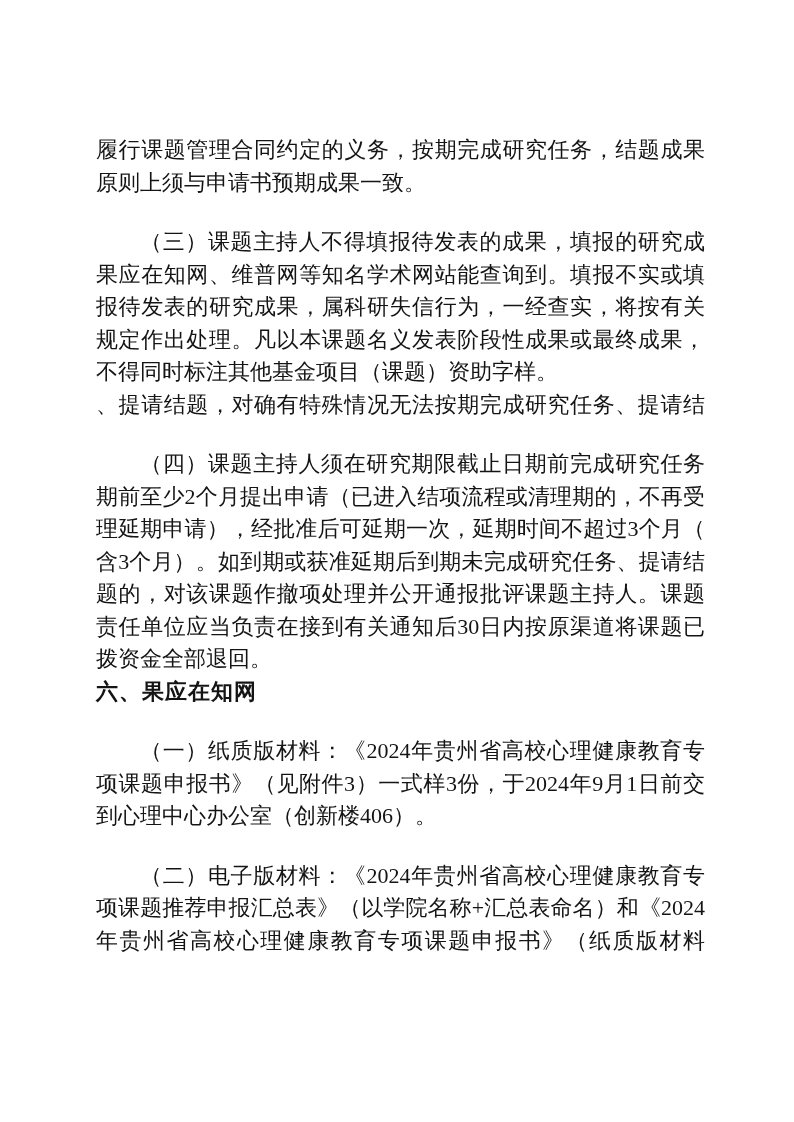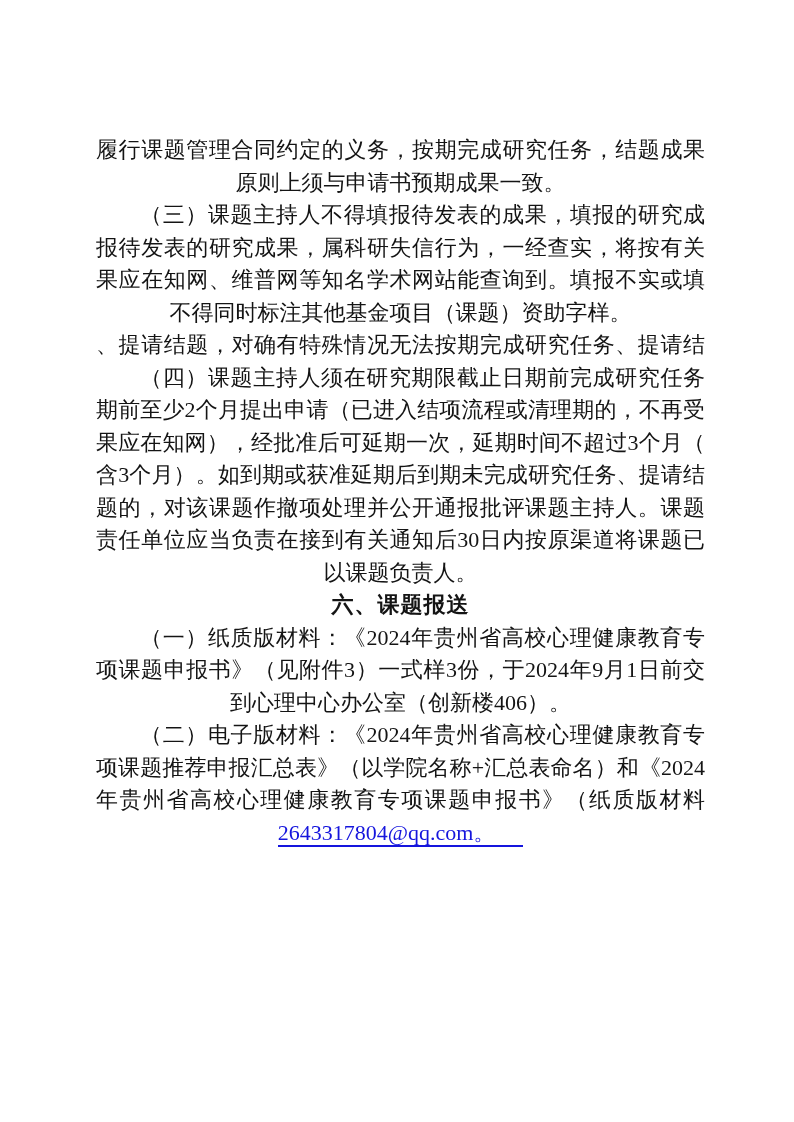--- a/index.html
+++ b/index.html
@@ -19,30 +19,31 @@
   .doc-body {
     position: absolute;
     left: 96px;
     top: 134px;
     width: 609px;
     font-size: 22px;
     line-height: 32.5px;
   }
   .line {
     height: 32.5px;
-    text-align: center;
+    text-align: left;
     word-break: break-all;
   }
   .line.fill {
     text-align: justify;
     text-align-last: justify;
     -moz-text-align-last: justify;
   }
   .line.indent {
     text-indent: 2em;
+    margin-top: 27px;
   }
   .line.heading {
     font-family: "Liberation Sans", "DejaVu Sans", sans-serif;
     font-weight: 700;
     letter-spacing: 1px;
   }
   .email-link {
     color: var(--link-color, #1515dd);
     text-decoration: none;
     border-bottom: 2px solid currentColor;
@@ -61,32 +62,33 @@
   }
 </style>
 </head>
 <body>
 
 <div class="page">
   <div class="doc-body" id="doc-body">
       <div class="line fill">履行课题管理合同约定的义务，按期完成研究任务，结题成果</div>
       <div class="line">原则上须与申请书预期成果一致。</div>
       <div class="line fill indent">（三）课题主持人不得填报待发表的成果，填报的研究成</div>
+      <div class="line fill">果应在知网、维普网等知名学术网站能查询到。填报不实或填</div>
       <div class="line fill">报待发表的研究成果，属科研失信行为，一经查实，将按有关</div>
-      <div class="line fill">果应在知网、维普网等知名学术网站能查询到。填报不实或填</div>
+      <div class="line fill">规定作出处理。凡以本课题名义发表阶段性成果或最终成果，</div>
       <div class="line">不得同时标注其他基金项目（课题）资助字样。</div>
       <div class="line fill">、提请结题，对确有特殊情况无法按期完成研究任务、提请结</div>
       <div class="line fill indent">（四）课题主持人须在研究期限截止日期前完成研究任务</div>
       <div class="line fill">期前至少2个月提出申请（已进入结项流程或清理期的，不再受</div>
-      <div class="line fill">果应在知网），经批准后可延期一次，延期时间不超过3个月（</div>
+      <div class="line fill">理延期申请），经批准后可延期一次，延期时间不超过3个月（</div>
       <div class="line fill">含3个月）。如到期或获准延期后到期未完成研究任务、提请结</div>
       <div class="line fill">题的，对该课题作撤项处理并公开通报批评课题主持人。课题</div>
       <div class="line fill">责任单位应当负责在接到有关通知后30日内按原渠道将课题已</div>
-      <div class="line">以课题负责人。</div>
-      <div class="line heading">六、课题报送</div>
+      <div class="line">拨资金全部退回。</div>
+      <div class="line heading">六、果应在知网</div>
       <div class="line fill indent">（一）纸质版材料：《2024年贵州省高校心理健康教育专</div>
       <div class="line fill">项课题申报书》（见附件3）一式样3份，于2024年9月1日前交</div>
       <div class="line">到心理中心办公室（创新楼406）。</div>
       <div class="line fill indent">（二）电子版材料：《2024年贵州省高校心理健康教育专</div>
       <div class="line fill">项课题推荐申报汇总表》（以学院名称+汇总表命名）和《2024</div>
       <div class="line fill">年贵州省高校心理健康教育专项课题申报书》（纸质版材料</div>
       <div class="line"><a class="email-link" href="#">2643317804@qq.com。</a></div>
     </div>
   <div class="page-number">— 5 —</div>
 </div>

